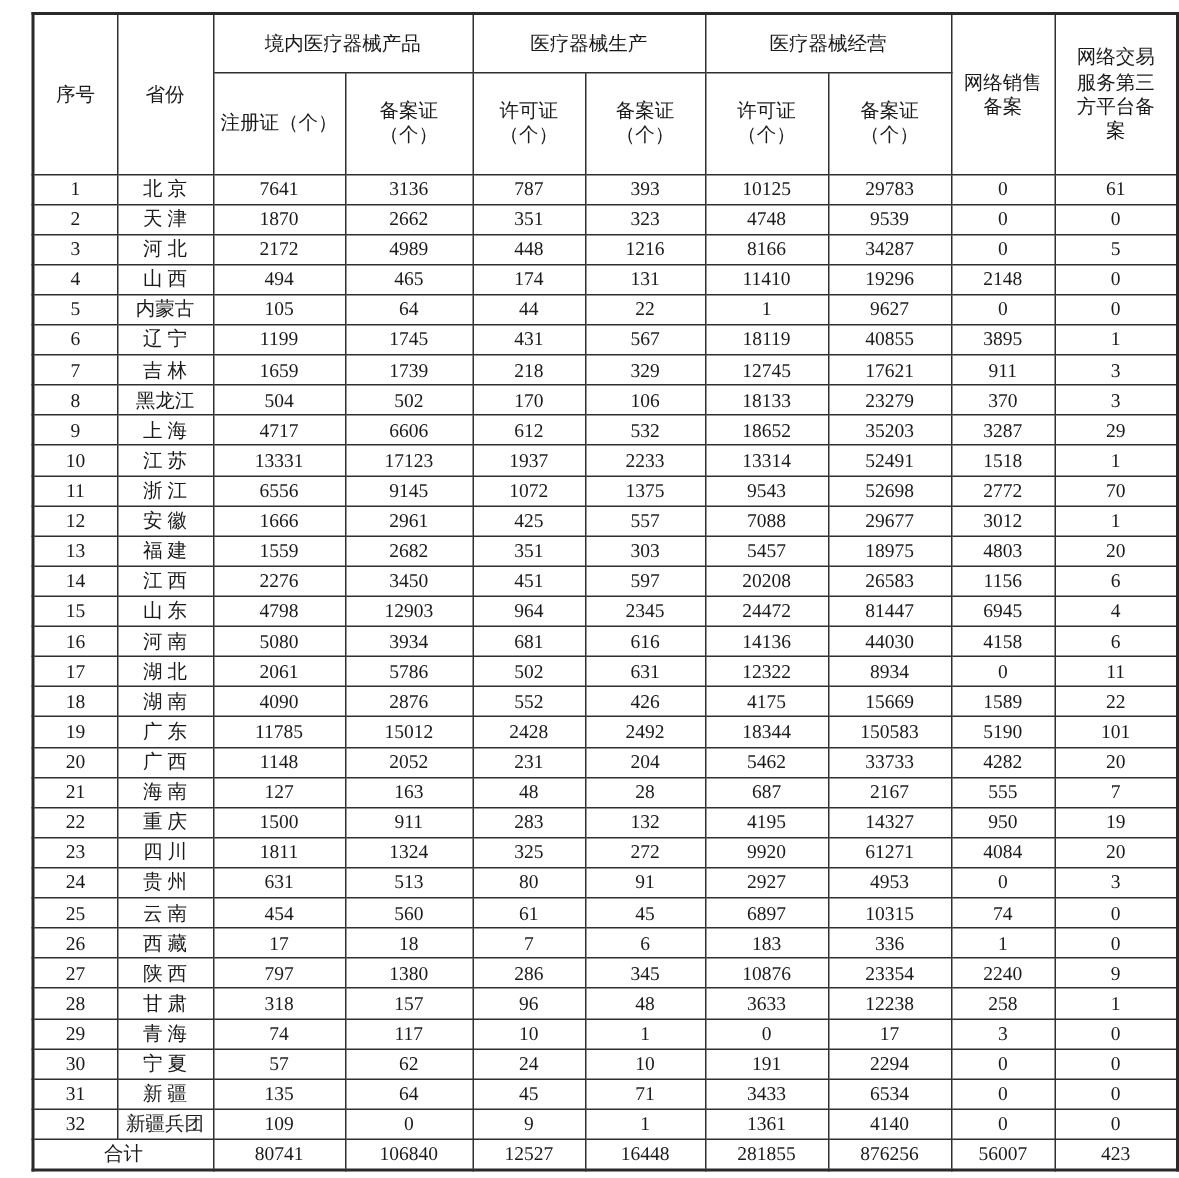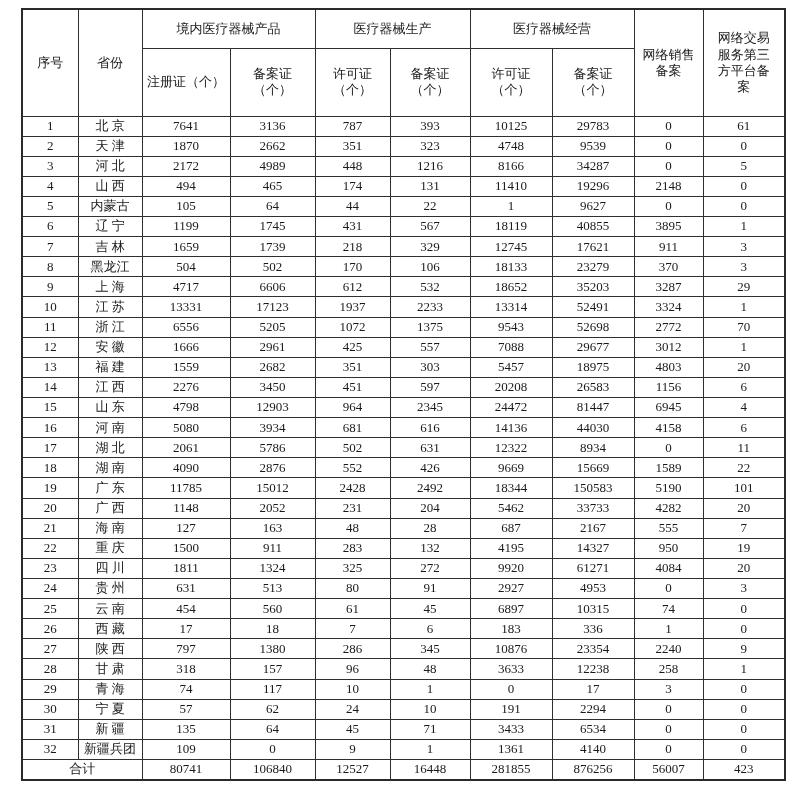--- a/index.html
+++ b/index.html
@@ -204,28 +204,28 @@
         </tr>
         <tr>
           <td>10</td>
           <td class="province-cell">江 苏</td>
           <td>13331</td>
           <td>17123</td>
           <td>1937</td>
           <td>2233</td>
           <td>13314</td>
           <td>52491</td>
-          <td>3324</td>
+          <td>1518</td>
           <td>1</td>
         </tr>
         <tr>
           <td>11</td>
           <td class="province-cell">浙 江</td>
           <td>6556</td>
-          <td>5205</td>
+          <td>9145</td>
           <td>1072</td>
           <td>1375</td>
           <td>9543</td>
           <td>52698</td>
           <td>2772</td>
           <td>70</td>
         </tr>
         <tr>
           <td>12</td>
           <td class="province-cell">安 徽</td>
@@ -298,21 +298,21 @@
           <td>0</td>
           <td>11</td>
         </tr>
         <tr>
           <td>18</td>
           <td class="province-cell">湖 南</td>
           <td>4090</td>
           <td>2876</td>
           <td>552</td>
           <td>426</td>
-          <td>9669</td>
+          <td>4175</td>
           <td>15669</td>
           <td>1589</td>
           <td>22</td>
         </tr>
         <tr>
           <td>19</td>
           <td class="province-cell">广 东</td>
           <td>11785</td>
           <td>15012</td>
           <td>2428</td>

